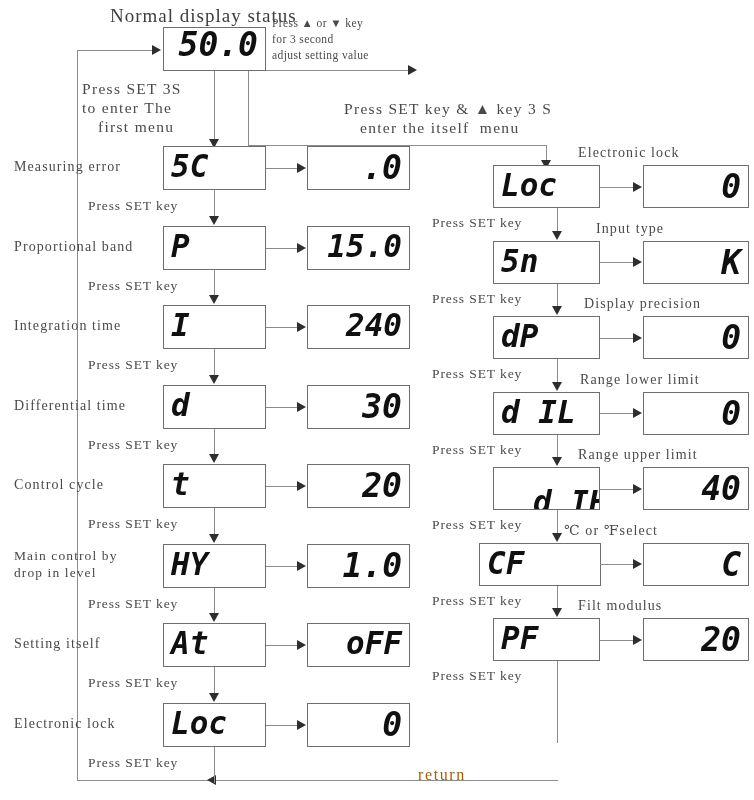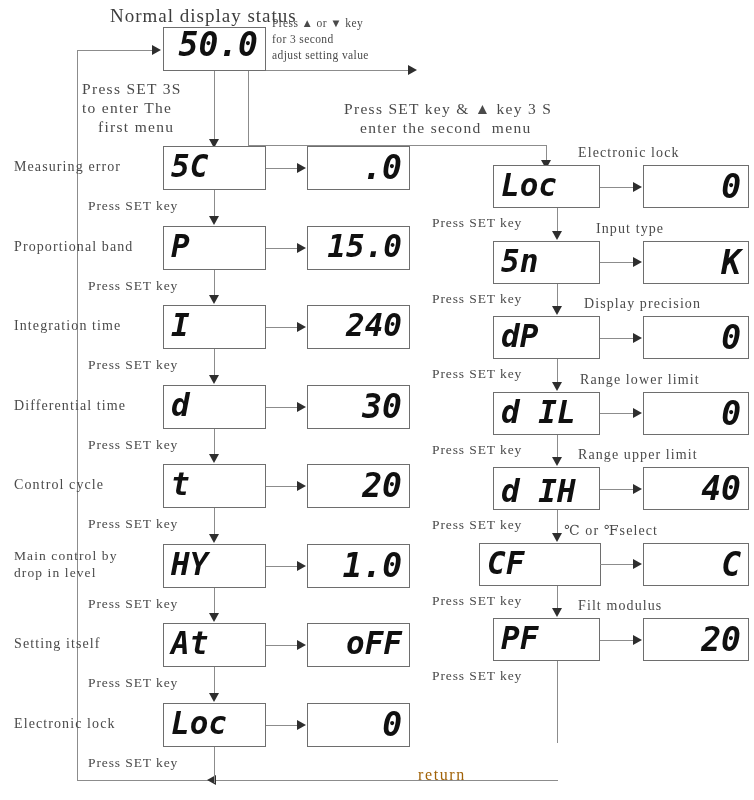--- a/index.html
+++ b/index.html
@@ -138,21 +138,21 @@
 
 
   <div class="hline" style="left:266px; top:70px; width:144px;"></div>
   <div class="arrow right" style="left:408px; top:65px;"></div>
 
   <div class="lbl note-big" style="left:82px; top:78px;">Press SET 3S</div>
   <div class="lbl note-big" style="left:82px; top:97px;">to enter The</div>
   <div class="lbl note-big" style="left:82px; top:116px;margin-left:16px;">first menu</div>
 
   <div class="lbl note-big" style="left:344px; top:98px;">Press SET key &amp; ▲ key 3 S</div>
-  <div class="lbl note-big" style="left:360px; top:117px;">enter the second  menu</div>
+  <div class="lbl note-big" style="left:360px; top:117px;">enter the itself  menu</div>
 
   <div class="vline" style="left:214px; top:71px; height:72px;"></div>
   <div class="arrow down" style="left:209px; top:139px;"></div>
 
   <div class="vline" style="left:248px; top:71px; height:74px;"></div>
   <div class="hline" style="left:248px; top:145px; width:299px;"></div>
   <div class="vline" style="left:546px; top:145px; height:20px;"></div>
   <div class="arrow down" style="left:541px; top:160px;"></div>
 
   <div class="vline" style="left:77px; top:50px; height:730px;"></div>
@@ -304,21 +304,21 @@
       <div class="lcdbox" style="left:643px; top:391.5px; width:106px; height:43px;">
         <span class="seg seg-right" style="top:4px; font-size:33px;">0</span>
       </div>
       <div class="hline" style="left:600px; top:413px; width:34px;"></div>
       <div class="arrow right" style="left:633px; top:408px;"></div>
       <div class="lbl row-label" style="left:580px; top:371px; font-size:14px; white-space:nowrap;">Range lower limit</div>
       <div class="vline" style="left:557px; top:434.5px; height:28.5px;"></div>
       <div class="arrow down" style="left:552px; top:457px;"></div>
       <div class="lbl setkey" style="left:432px; top:442px;">Press SET key</div>
       <div class="lcdbox" style="left:493px; top:467px; width:107px; height:43px;">
-        <span class="seg seg-left" style="top:8px; font-size:31px;">d IH</span>
+        <span class="seg seg-left" style="top:19px; font-size:31px;margin-left:32px;">d IH</span>
       </div>
       <div class="lcdbox" style="left:643px; top:467px; width:106px; height:43px;">
         <span class="seg seg-right" style="top:4px; font-size:33px;">40</span>
       </div>
       <div class="hline" style="left:600px; top:489px; width:34px;"></div>
       <div class="arrow right" style="left:633px; top:484px;"></div>
       <div class="lbl row-label" style="left: 578px; top: 446px; font-size: 14px; white-space: nowrap;">Range upper limit</div>
       <div class="vline" style="left:557px; top:510px; height:28.5px;"></div>
       <div class="arrow down" style="left:552px; top:532.5px;"></div>
       <div class="lbl setkey" style="left:432px; top:517px;">Press SET key</div>

